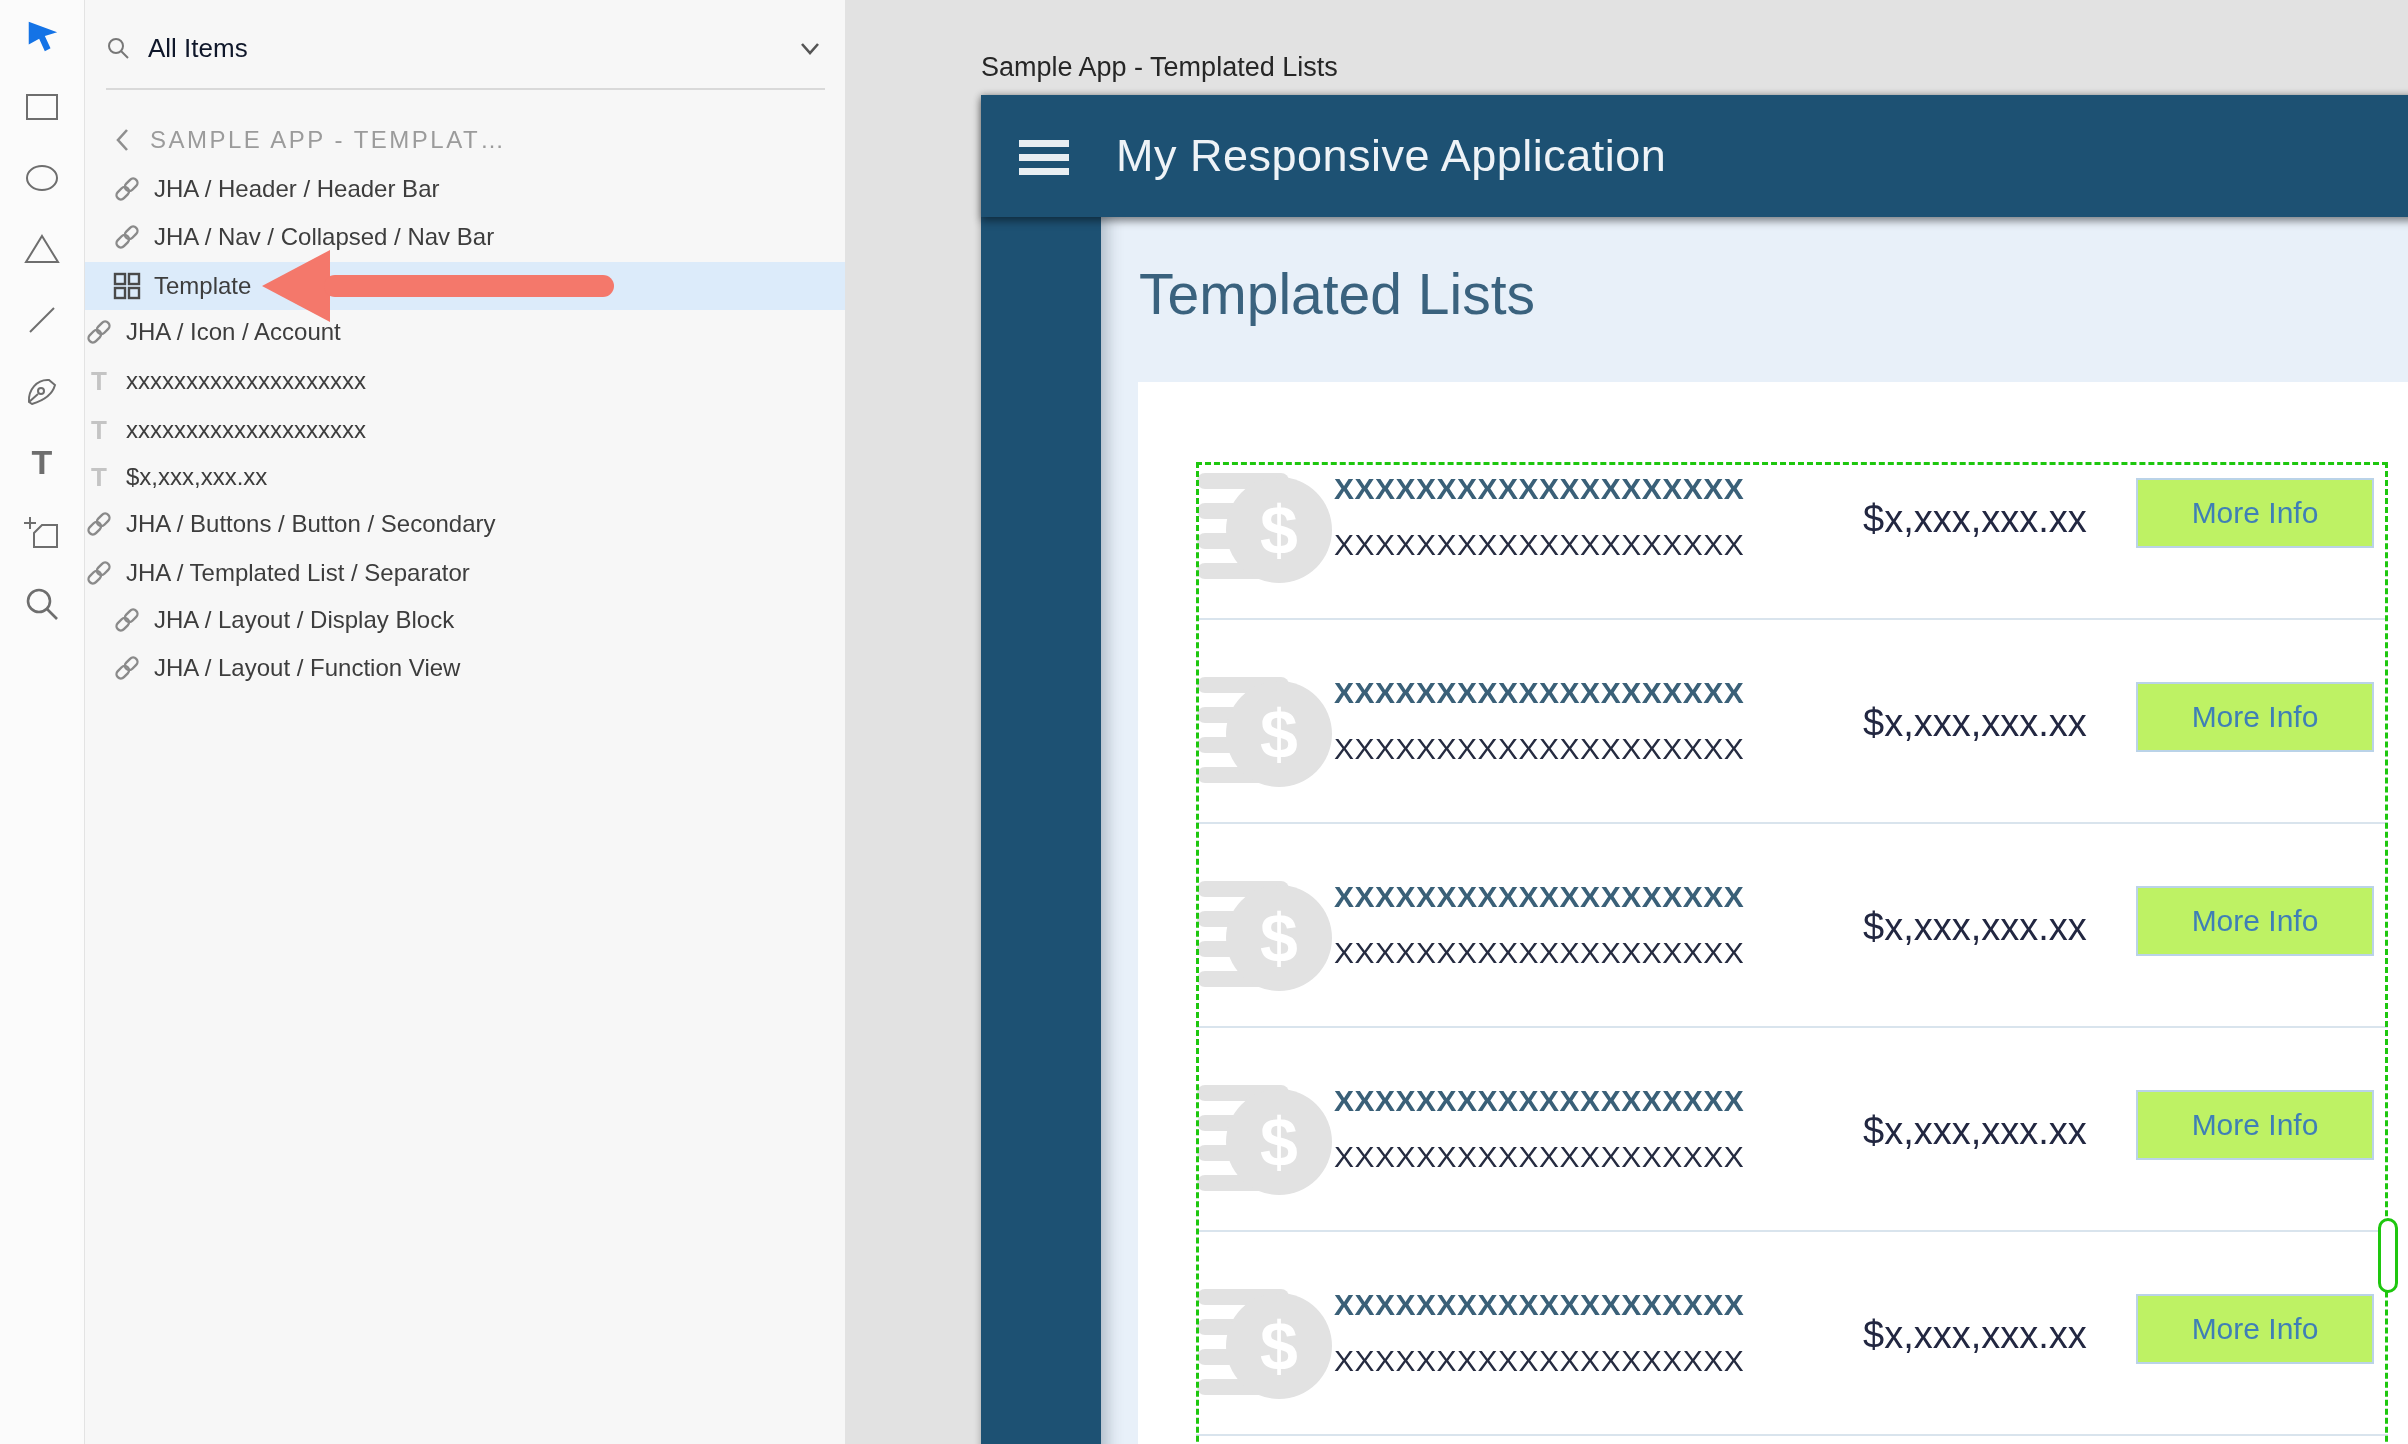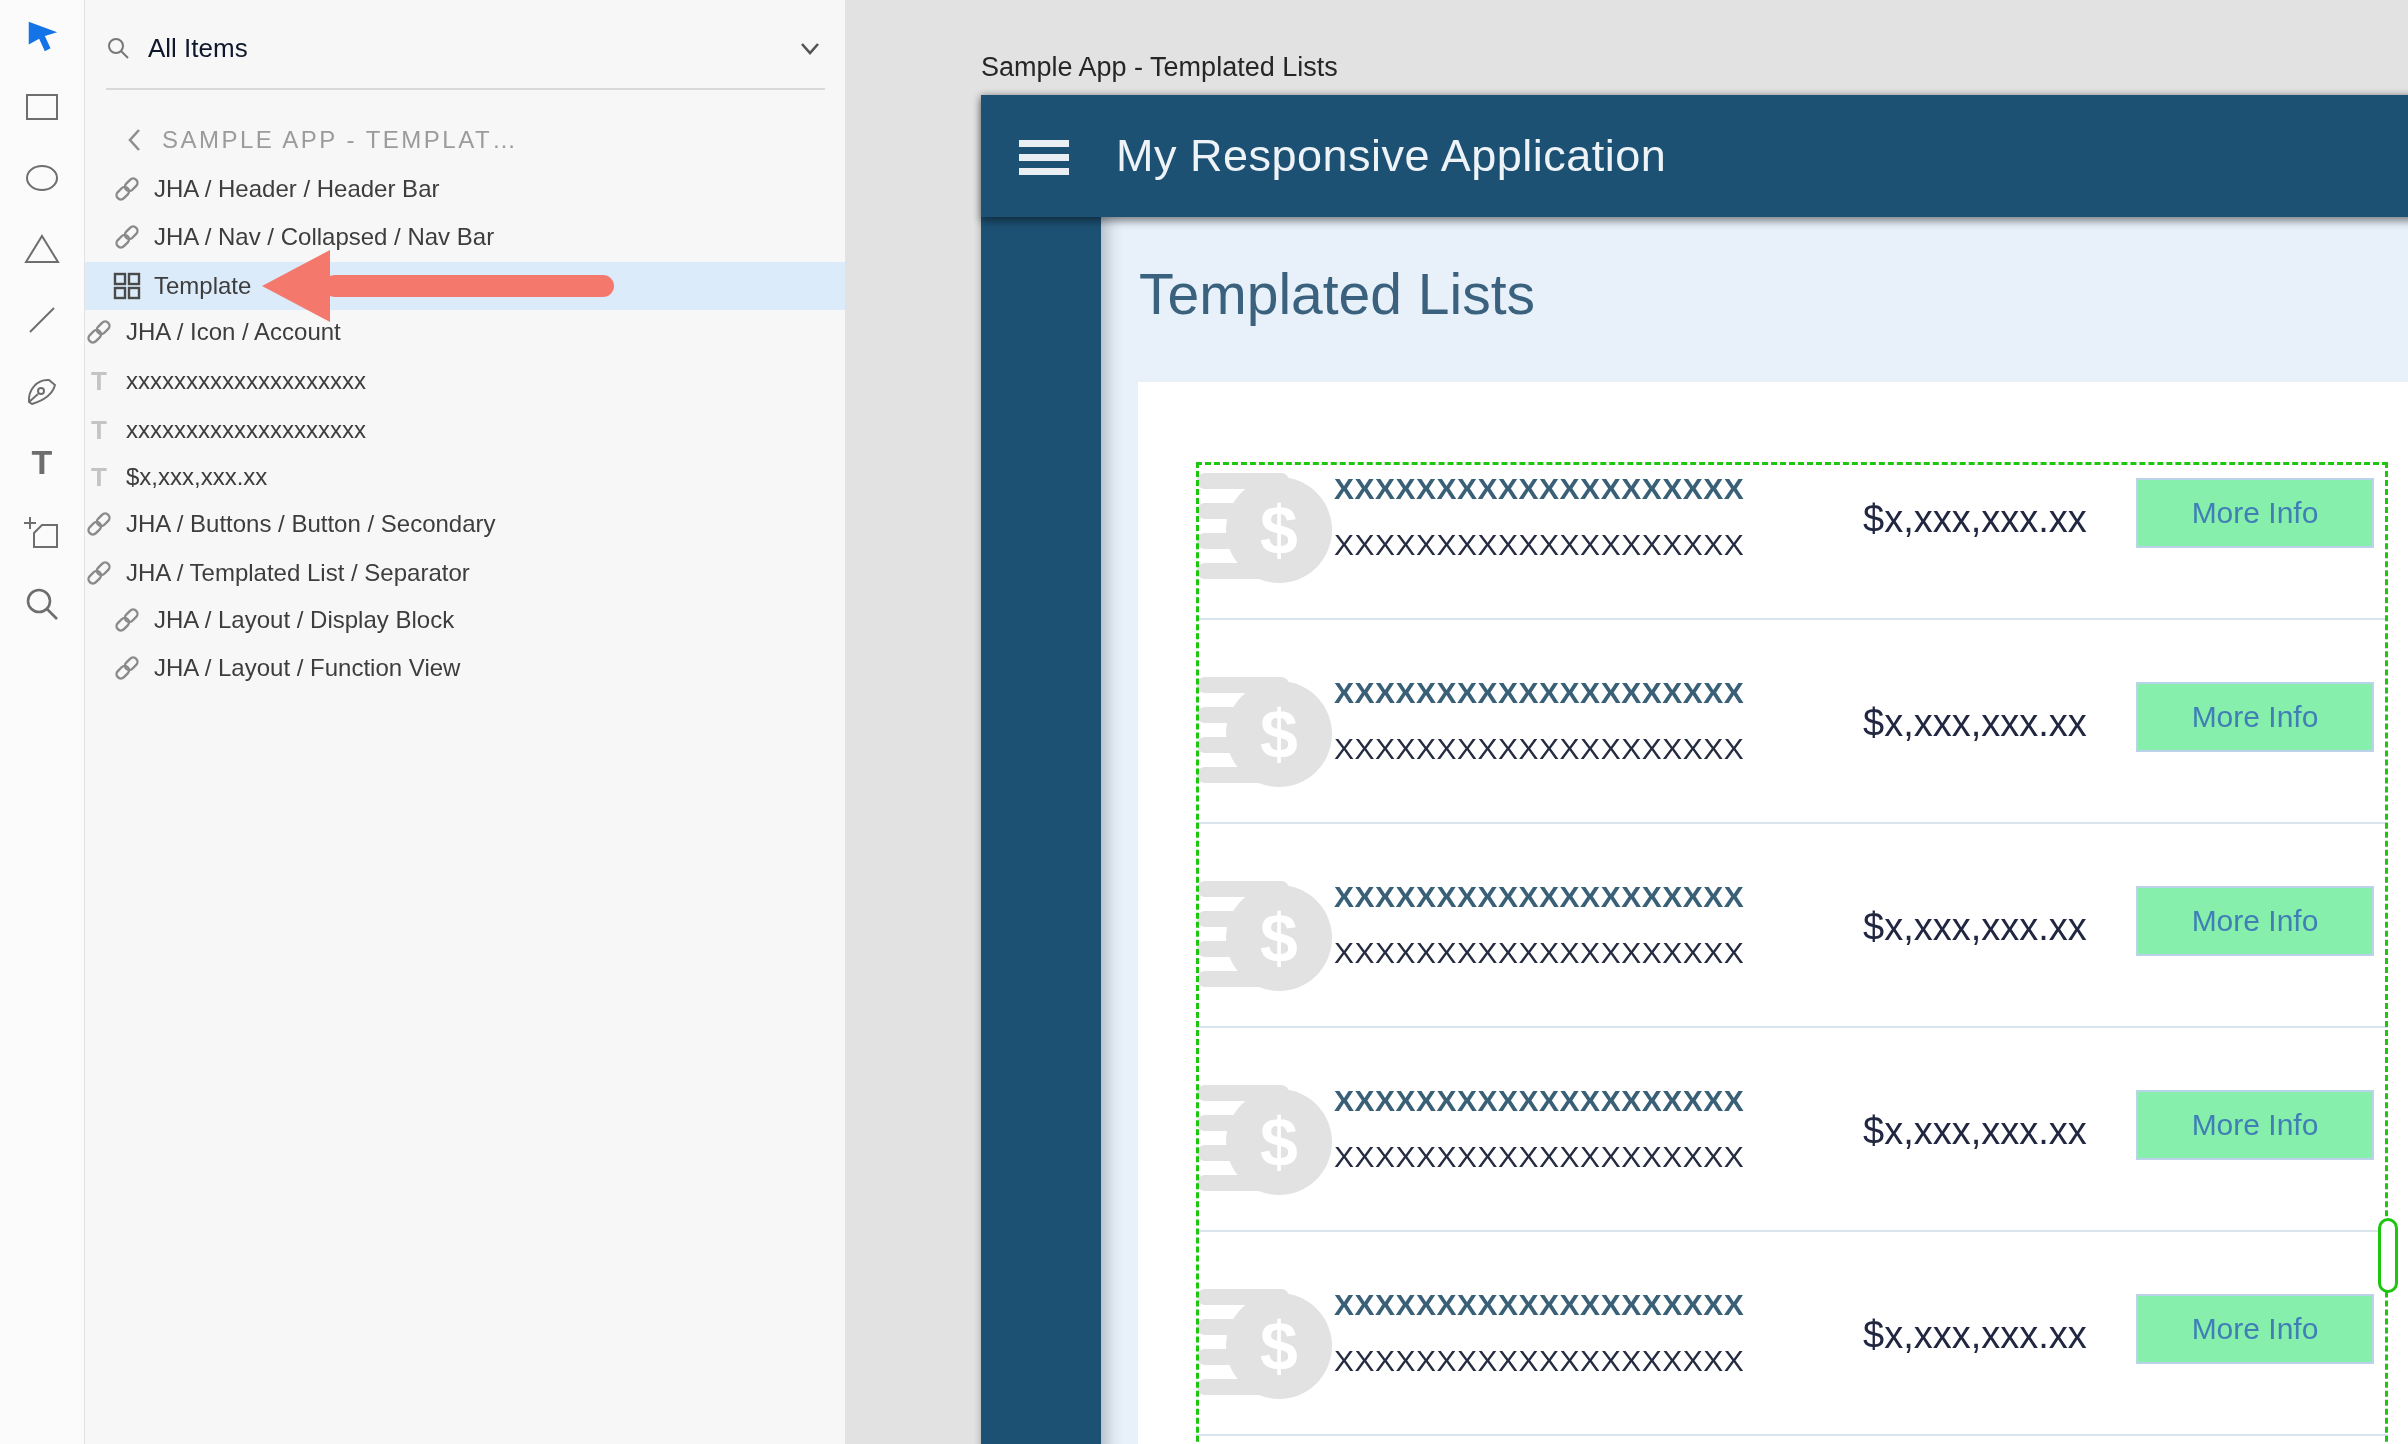--- a/index.html
+++ b/index.html
@@ -16,21 +16,21 @@
   .tool svg { stroke:#6e6e6e; fill:none; stroke-width:2; }
   .tool.texttool { font-size:34px; color:#6e6e6e; font-weight:bold; }
 
   
   #panel { position:absolute; left:84px; top:0; width:761px; height:1444px;
            background:#f7f7f7; z-index:4; }
   #filter-row { position:absolute; left:0; top:24px; height:48px; width:100%;
                 display:flex; align-items:center; }
   #filter-label { position:absolute; left:64px; font-size:26px; color:#0f172a; }
   #filter-underline { position:absolute; left:22px; right:20px; top:88px; height:2px; background:#d9d9d9; }
-  #breadcrumb-row { position:absolute; left:12px; top:116px; height:48px; width:100%;
+  #breadcrumb-row { position:absolute; left:0; top:116px; height:48px; width:100%;
                     display:flex; align-items:center;padding-left:21px; }
   #breadcrumb-label { position:absolute; left:66px; font-size:24px; color:#9b9b9b; letter-spacing:2.5px; }
 
   .prow { position:absolute; left:0; right:0; height:48px; display:flex; align-items:center;
           font-size:24px; color:#3d3d3d; cursor:default; }
   .prow .picon { flex:0 0 30px; height:30px; margin-right:12px; display:flex; align-items:center; justify-content:center; }
   .prow.lvl1 { padding-left:28px; }
   .prow.lvl2 { }
   .prow.selected { background:#dcebfa; }
   .ticon { font-size:26px; font-weight:bold; color:#c4c4c4; line-height:30px; }
@@ -65,21 +65,21 @@
   #selection-handle { position:absolute; left:1240px; top:836px; width:14px; height:69px;
                       background:#ffffff; border:3px solid #1ec70e; border-radius:12px; z-index:9; cursor:ns-resize; }
 
   .lrow { position:absolute; left:0; right:0; height:204px; }
   .money-icon { position:absolute; left:59px; width:136px; height:114px; }
   .lrow .money-icon { top:55px; }
   .l1 { position:absolute; left:196px; top:56px; font-size:30px; font-weight:bold; color:#3a6078; letter-spacing:.5px; }
   .l2 { position:absolute; left:196px; top:112px; font-size:30px; color:#252b40; letter-spacing:.5px; }
   .amt { position:absolute; left:725px; top:82px; font-size:38px; color:#222741; }
   .more-btn { position:absolute; left:998px; top:62px; width:234px; height:66px;
-              background:#86efac; border:2px solid #bad3e8; color:#3f7fb6; font-size:30px;
+              background:#bef264; border:2px solid #bad3e8; color:#3f7fb6; font-size:30px;
               display:flex; align-items:center; justify-content:center; cursor:pointer;
               font-family:"Liberation Sans", sans-serif; }
   .sep { position:absolute; left:58px; width:1192px; top:202px; height:2px; background:#d9e4ed; }
 </style>
 </head>
 <body>
 
 <div id="toolrail">
   <div class="tool">
     <svg width="36" height="36" viewBox="0 0 38 38">

